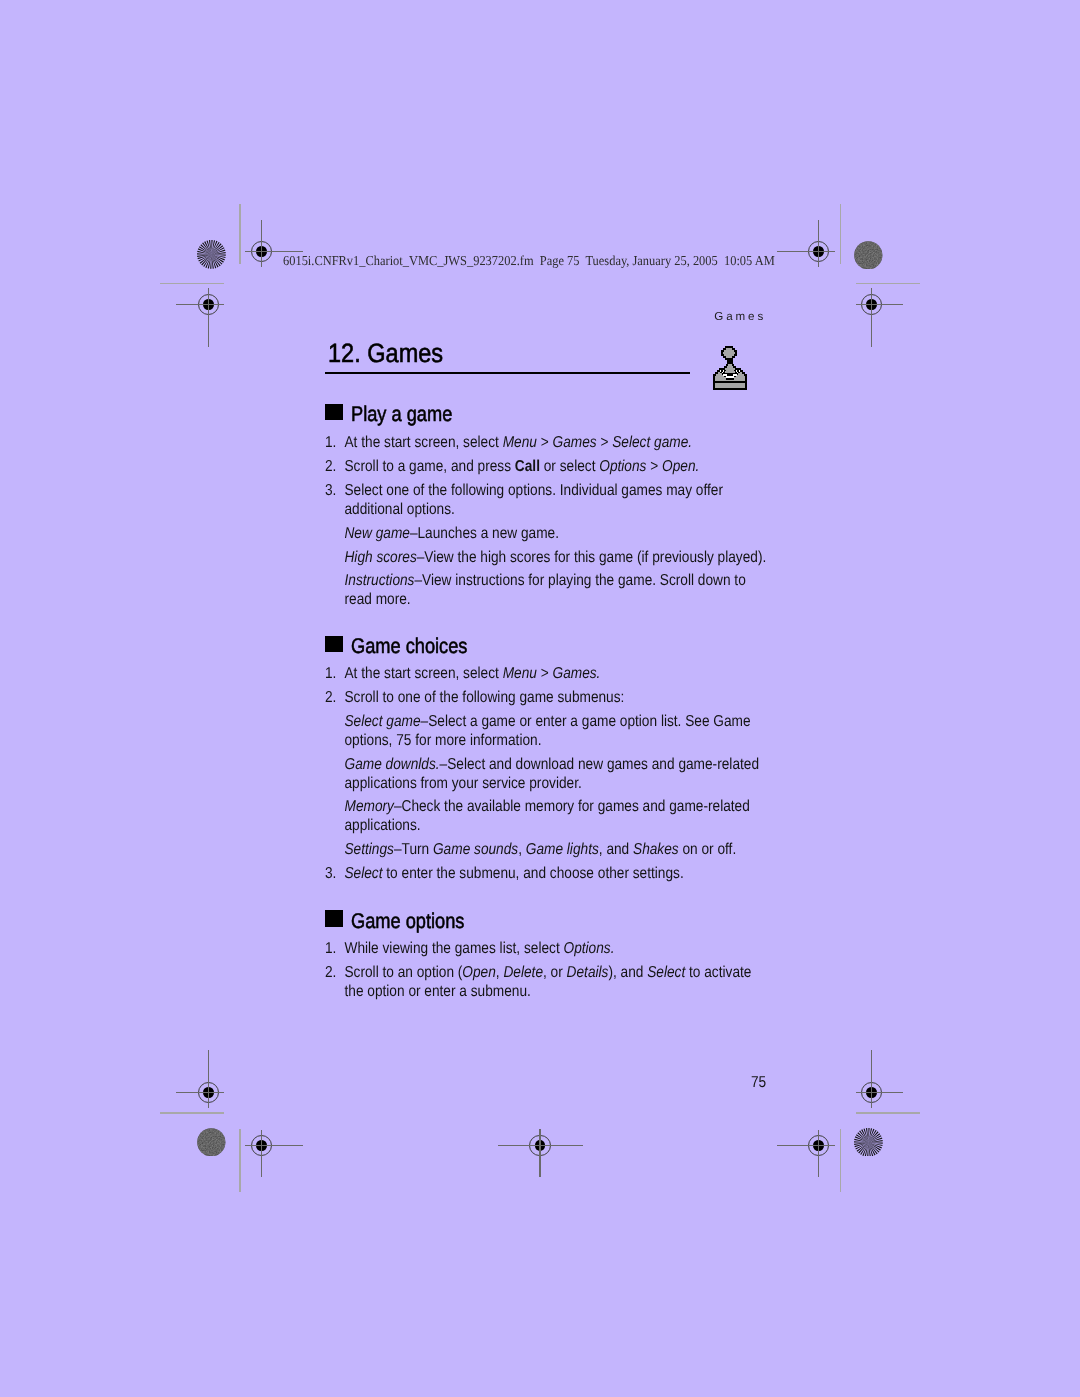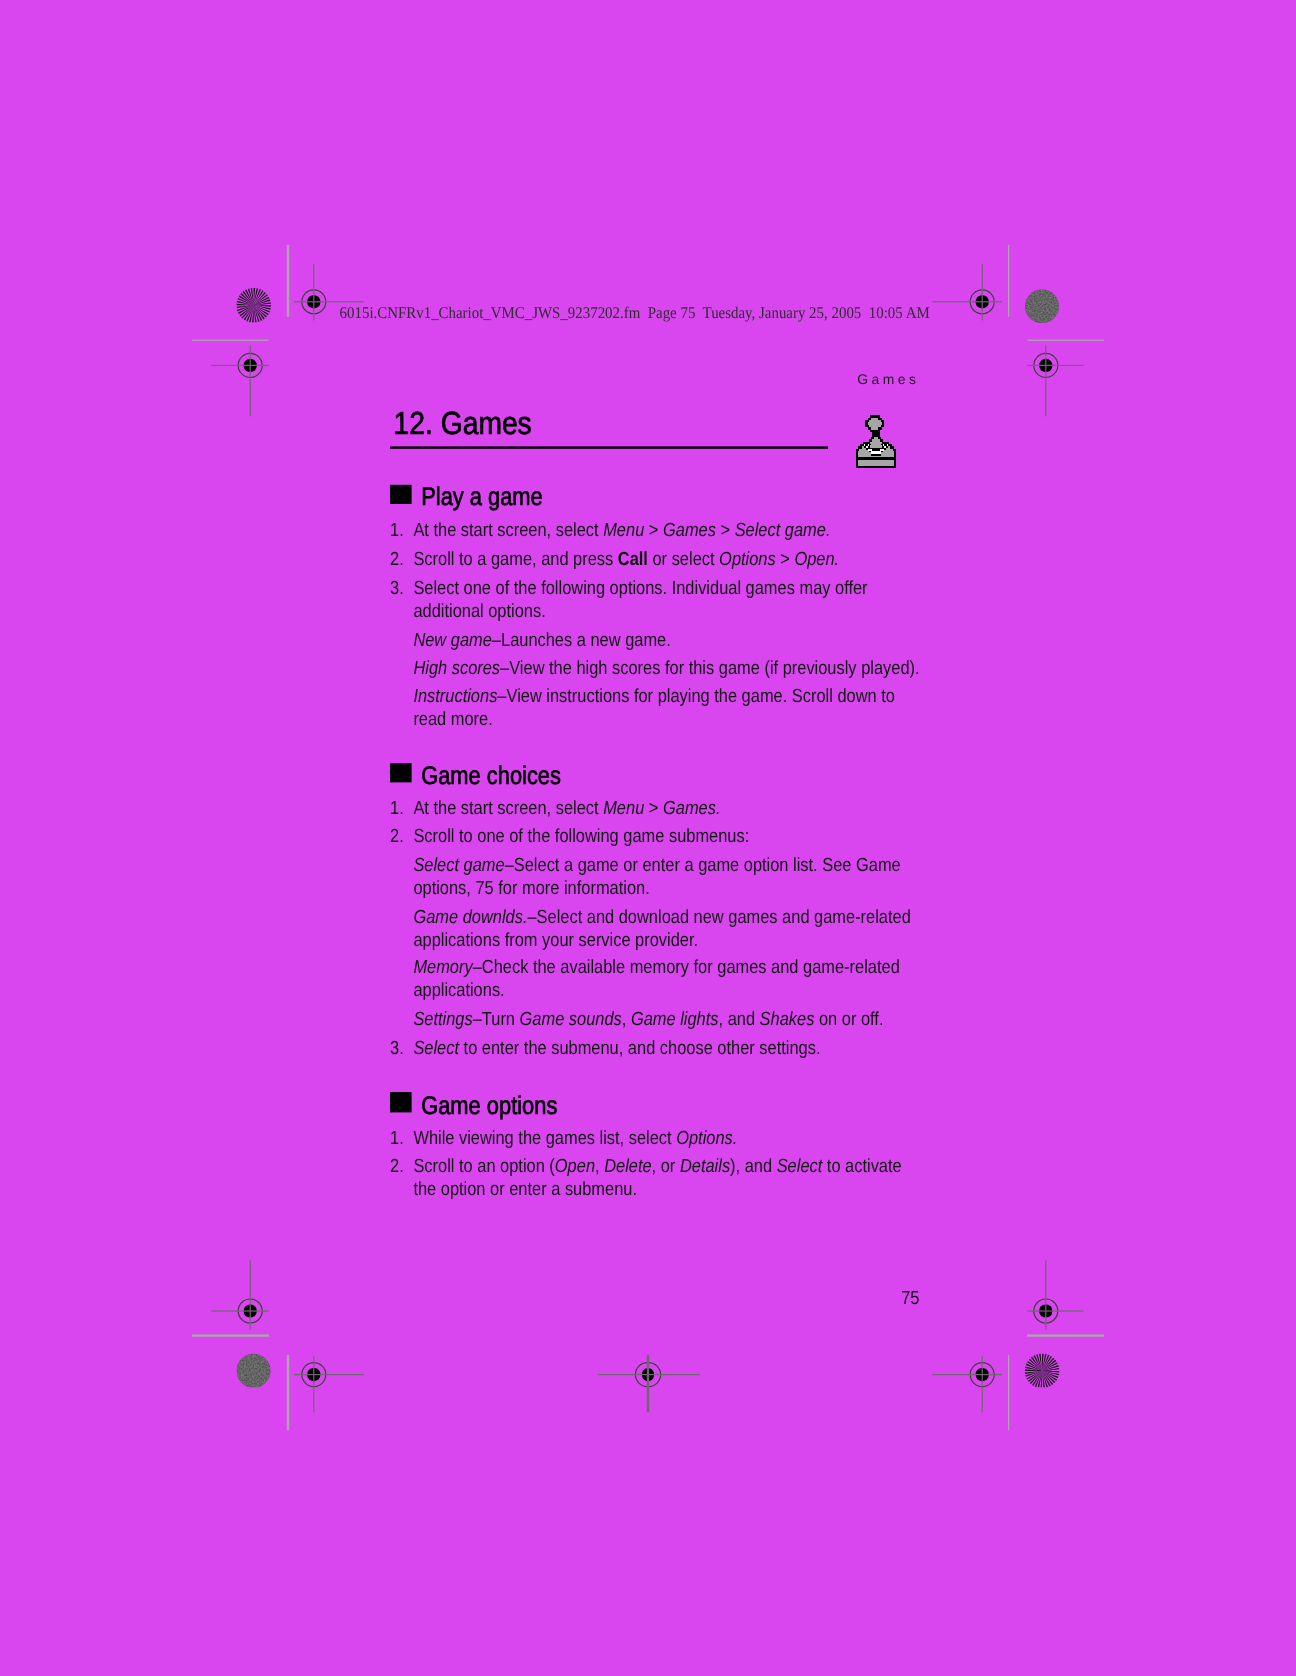--- a/index.html
+++ b/index.html
@@ -1,20 +1,20 @@
 <!DOCTYPE html>
 <html><head>
 <meta charset="utf-8">
 <title>Games</title>
 <style>
   html,body{margin:0;padding:0;background:#ffffff;}
   body{width:1080px;height:1397px;position:relative;overflow:hidden;
        font-family:"Liberation Sans", sans-serif;color:#000;
        -webkit-font-smoothing:antialiased;text-rendering:geometricPrecision;}
-  .page{position:absolute;left:0;top:0;width:1080px;height:1397px;background:#d946ef;
+  .page{position:absolute;left:0;top:0;width:1080px;height:1397px;background:#c4b5fd;
        will-change:transform;transform:translateZ(0);}
 
   
   .cropline{position:absolute;background:#a8a8a8;}
   .regmark{position:absolute;width:0;height:0;}
   .regmark .ring{position:absolute;border:1px solid #3f3f3f;border-radius:50%;
       width:19.5px;height:19.5px;left:-10.75px;top:-10.75px;}
   .regmark .dot{position:absolute;background:#000;border-radius:50%;
       width:10.4px;height:10.4px;left:-5.2px;top:-5.2px;}
   .regmark .hbar{position:absolute;height:1.2px;background:#6a6a6a;top:-0.6px;z-index:3;}

